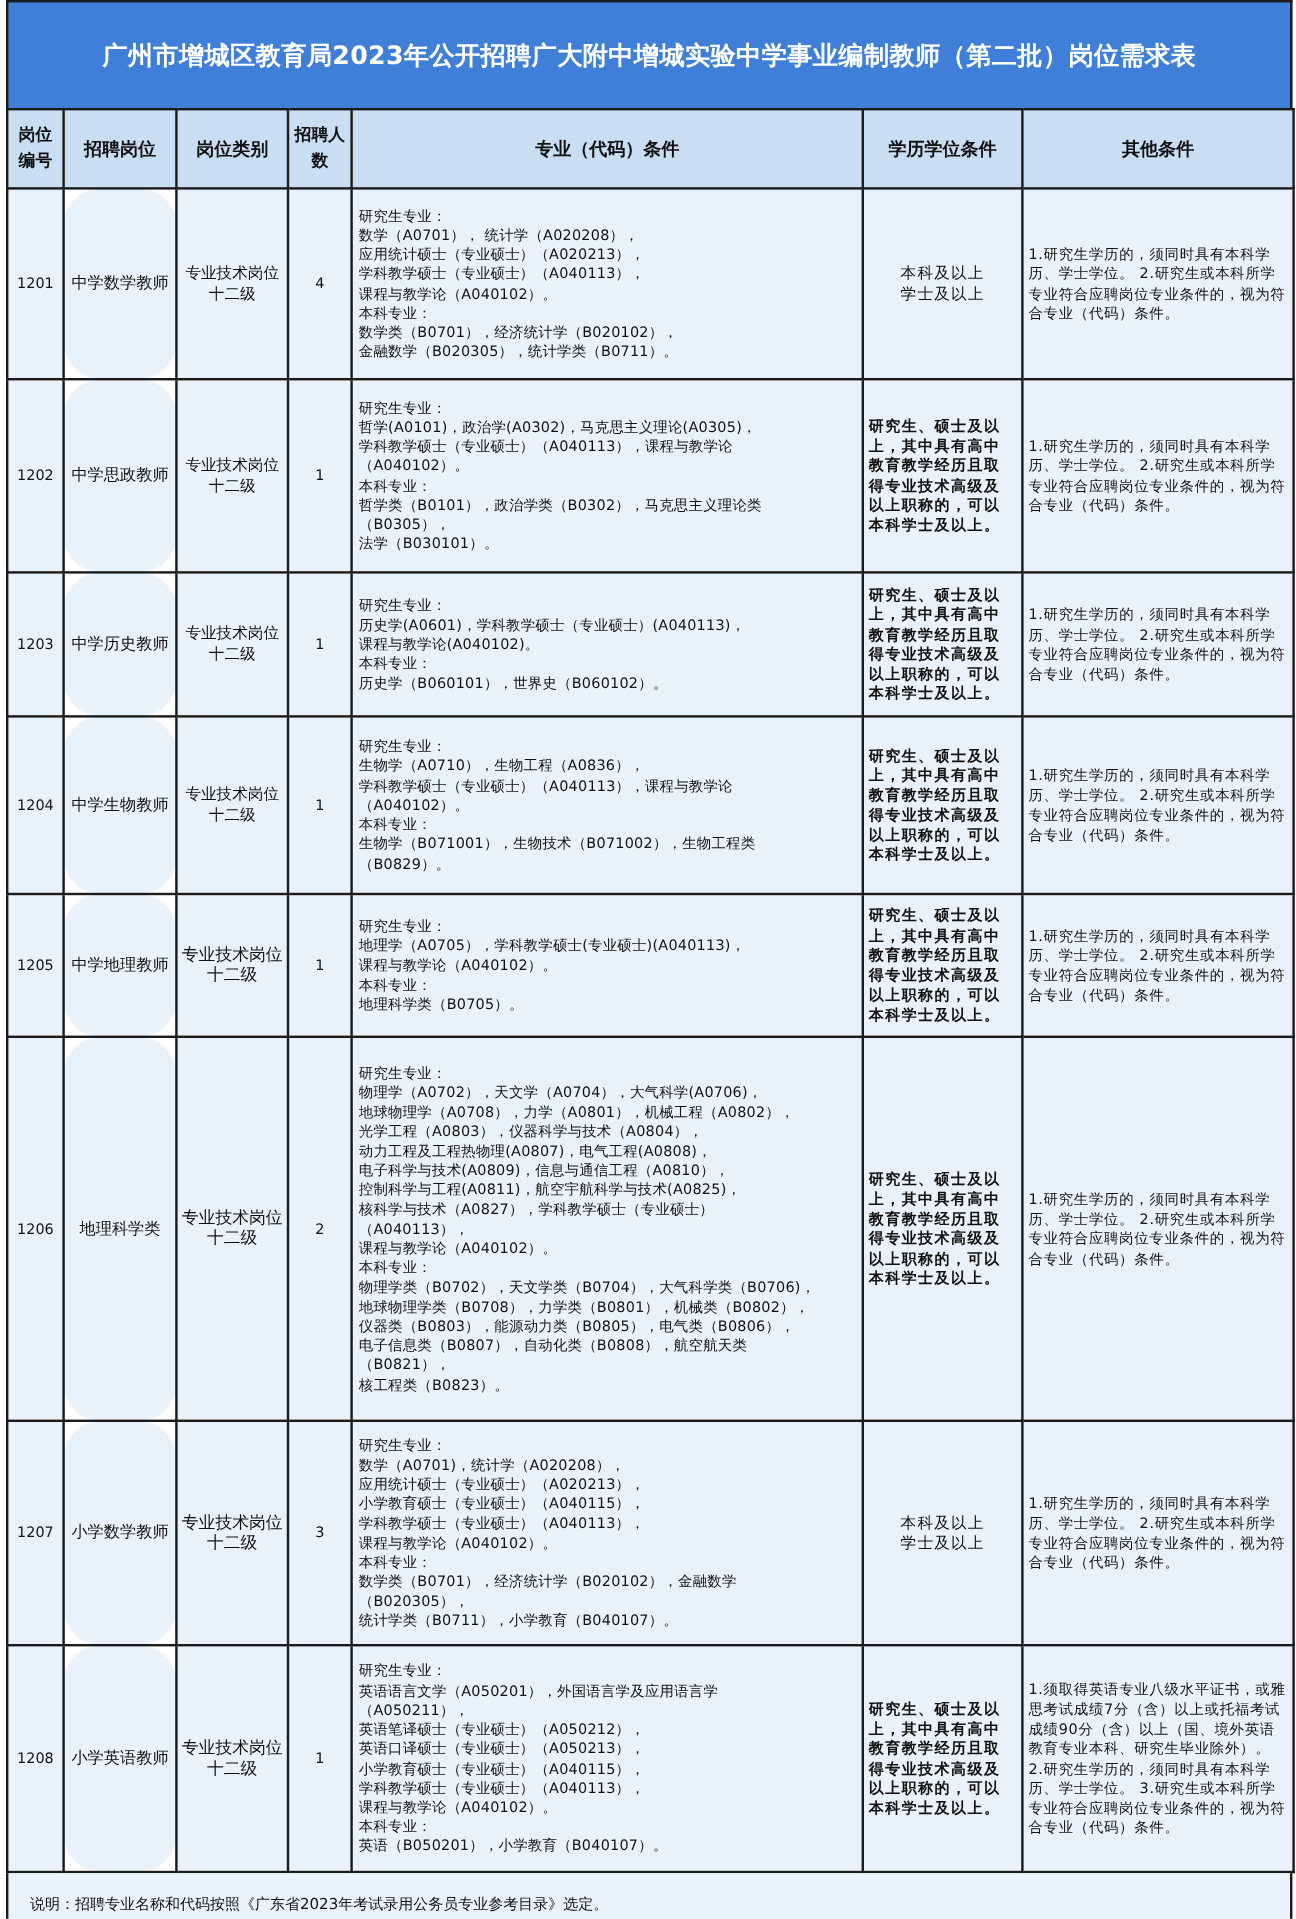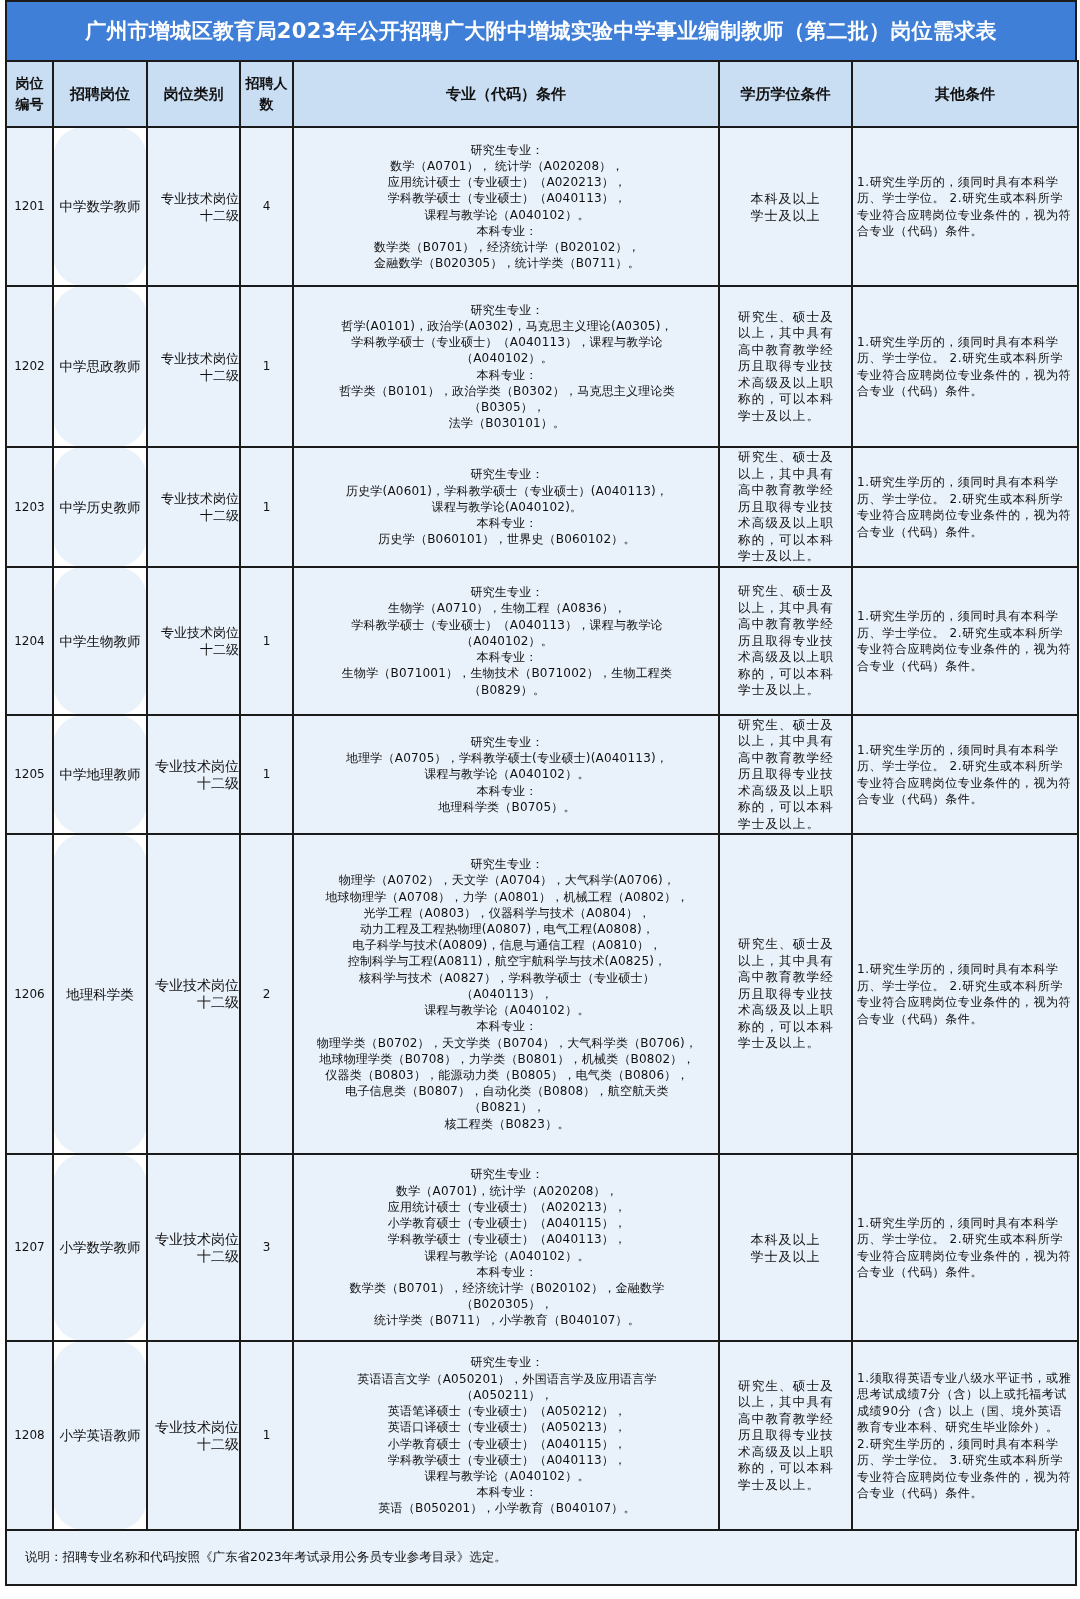--- a/index.html
+++ b/index.html
@@ -1,32 +1,32 @@
 <!DOCTYPE html>
 <html><head>
 <meta charset="utf-8">
 <style>
   html, body { margin: 0; padding: 0; background: #ffffff; }
   body { width: 1080px; height: 1599px; position: relative; overflow: hidden;
          font-family: "DejaVu Sans", "Liberation Sans", sans-serif; color: #111; }
   .sheet { position: absolute; left: 5px; top: 0; width: 1072px; }
-  .title-bar { height: 60px; background: #3f7fd7; border: 2px solid #1b1b1b; border-bottom: none;
+  .title-bar { height: 90px; background: #3f7fd7; border: 2px solid #1b1b1b; border-bottom: none;
                box-sizing: border-box; display: flex; align-items: center; justify-content: center;
                color: #ffffff; font-size: 21px; font-weight: bold; letter-spacing: 0.3px; }
   table { border-collapse: collapse; table-layout: fixed; width: 1072px; }
   td, th { border: 2px solid #1b1b1b; padding: 0; vertical-align: middle; }
   th { background: #c9ddf3; font-weight: bold; font-size: 15px; text-align: center; height: 64px; line-height: 21px; }
   td { background: #e9f1fb; font-size: 12px; line-height: 16.2px; }
   td.c-center { text-align: center; }
-  td.c-left { text-align: center; padding-left: 5px; padding-right: 3px; }
+  td.c-left { text-align: left; padding-left: 5px; padding-right: 3px; }
   td.post { font-size: 13.5px; border-radius: 31px; }
-  td.cat { font-size: 13px; line-height: 17px; text-align: right; }
+  td.cat { font-size: 13px; line-height: 17px; }
   td.major { white-space: pre-line; font-size: 12px; letter-spacing: 0.2px; }
   td.edu-center { text-align: center; font-size: 13px; line-height: 17px; letter-spacing: 1px; }
-  td.edu-left { font-size: 12.5px; line-height: 16.5px; letter-spacing: 1.2px; padding-left: 18px; padding-right: 4px; }
+  td.edu-left { font-size: 12.5px; line-height: 16.5px; letter-spacing: 1.2px; padding-left: 4px; padding-right: 4px; font-weight: bold; }
   td.other { font-size: 12px; line-height: 16.5px; letter-spacing: 0.6px; padding-left: 4px; padding-right: 2px; white-space: pre-line; }
   .footer { height: 55px; border: 2px solid #1b1b1b; border-top: none; background: #e9f1fb; box-sizing: border-box;
             display: flex; align-items: center; padding-left: 18px; font-size: 12.5px; }
 </style>
 </head>
 <body>
 
 <div class="sheet">
   <div class="title-bar">广州市增城区教育局2023年公开招聘广大附中增城实验中学事业编制教师（第二批）岗位需求表</div>
   <table>

